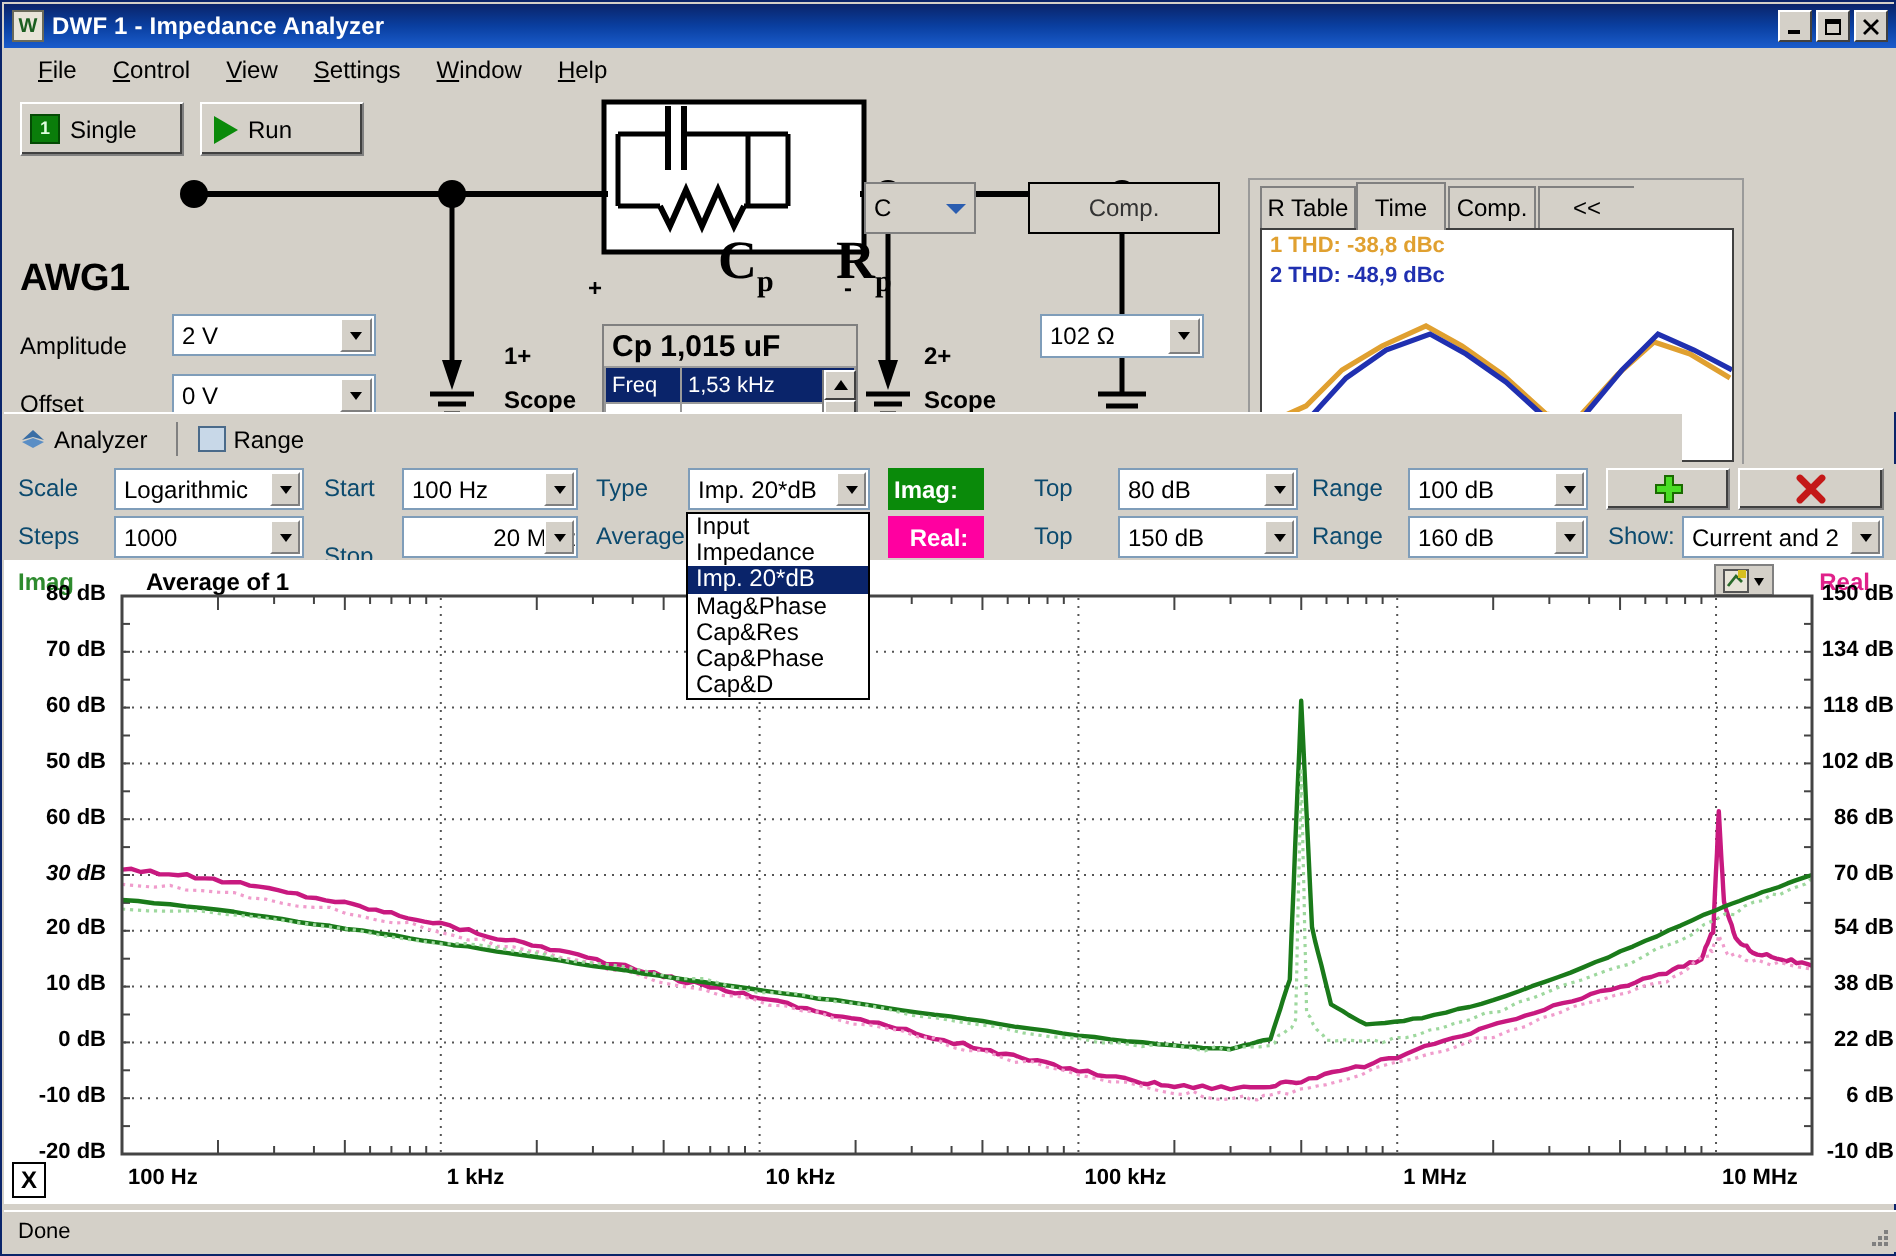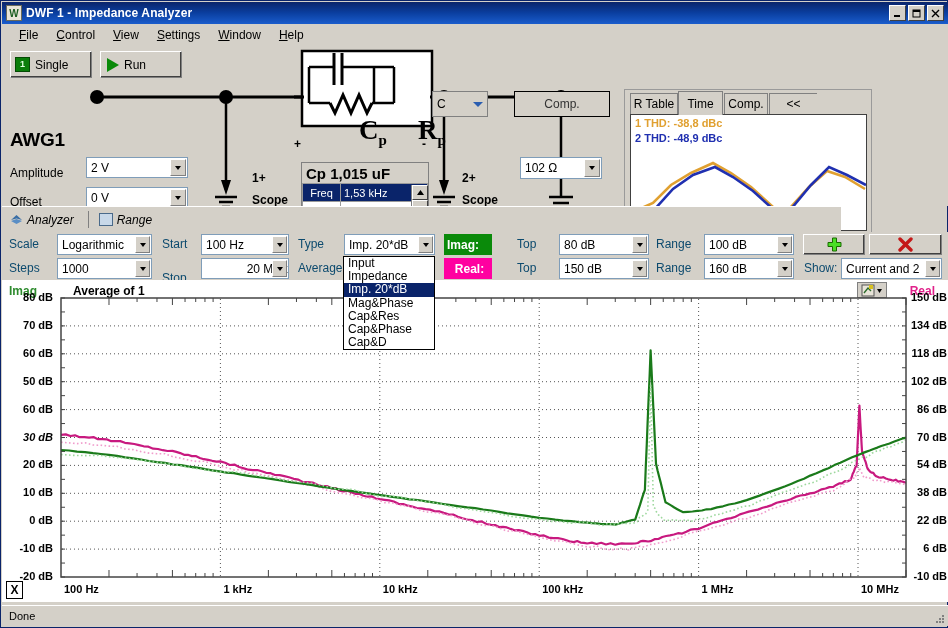--- a/index.html
+++ b/index.html
@@ -98,21 +98,21 @@
                     border-top-width:5px;}
   #btn-comp { position:absolute; left:512px; top:46px; width:96px; height:26px; }
   #cmb-res { left:518px; top:112px; width:82px; height:22px; }
 
   .cp-panel { position:absolute; left:299px; top:117px; width:128px; height:85px;
               background:#d4d0c8; border:1px solid #808080; }
   .cp-title { font-size:15px; font-weight:bold; padding:2px 0 1px 4px; color:#000; }
   .cp-table { width:100%; border-collapse:collapse; font-size:11px; }
   .cp-table td { border:1px solid #9a9a9a; height:18px; padding:0 3px; background:#fff; }
   .cp-table tr:first-child td { background:#0a246a; color:#fff; }
-  .cp-col1 { width:38px;text-align:center; }
+  .cp-col1 { width:38px; }
   .cp-scroll { position:absolute; right:1px; top:22px; width:16px; height:61px;
                background:#d4d0c8; border-left:1px solid #808080;}
   .cp-sb-btn { width:16px; height:15px; background:#d4d0c8;
                border-top:1px solid #fff; border-left:1px solid #fff;
                border-right:1px solid #404040; border-bottom:1px solid #404040;
                display:flex;align-items:center;justify-content:center;cursor:pointer;}
   .cp-sb-thumb { width:16px; height:16px; background:#d4d0c8;
                border-top:1px solid #fff; border-left:1px solid #fff;
                border-right:1px solid #404040; border-bottom:1px solid #404040;}
   .cp-sb-track { width:16px; height:15px; background:#efefef; }
@@ -132,21 +132,21 @@
   .thd1 { position:absolute; left:4px; top:2px; font-size:11px; font-weight:bold;
           color:#e0a030; }
   .thd2 { position:absolute; left:4px; top:17px; font-size:11px; font-weight:bold;
           color:#2030b0; }
   .panel-frame { position:absolute; left:622px; top:44px; width:248px; height:152px;
                  border:1px solid #9a9a9a; }
 
   
   .analyzer-bar { position:absolute; left:1px; top:205px; width:839px; height:26px;
                   background:#d4d0c8; border-top:1px solid #fff;
-                  display:flex; align-items:center; padding-left:6px; gap:4px;font-style:italic;}
+                  display:flex; align-items:center; padding-left:6px; gap:4px;}
   .tbl-item { display:flex; align-items:center; gap:4px; font-size:12px;
               padding:2px 6px 2px 2px; cursor:pointer; }
   .sep { width:1px; height:17px; background:#808080; margin:0 4px; }
   .ico-analyzer { width:13px;height:11px;position:relative; }
   .ico-export { width:14px;height:13px;background:#c8d8e8;border:1px solid #4a6a8a; }
 
   
   .settings { position:absolute; left:0px; top:231px; width:948px; height:48px;
               background:#d4d0c8; }
   .st-lbl { position:absolute; font-size:12px; color:#0c4a6e; }

